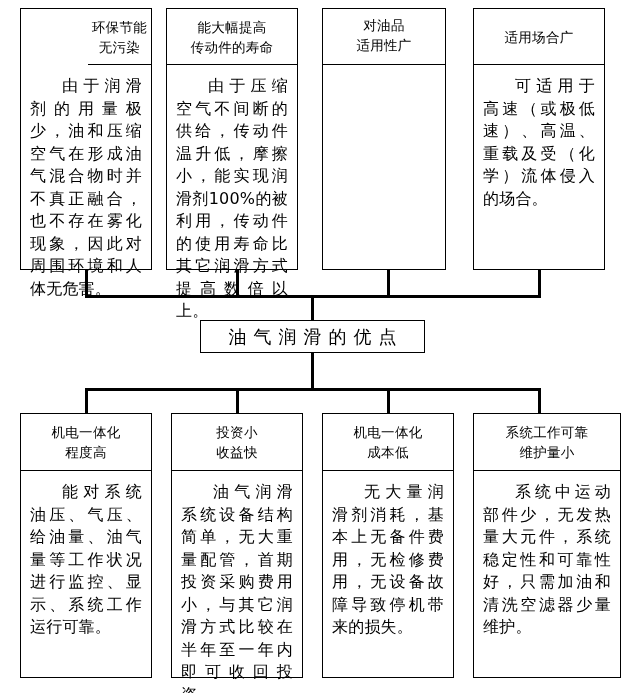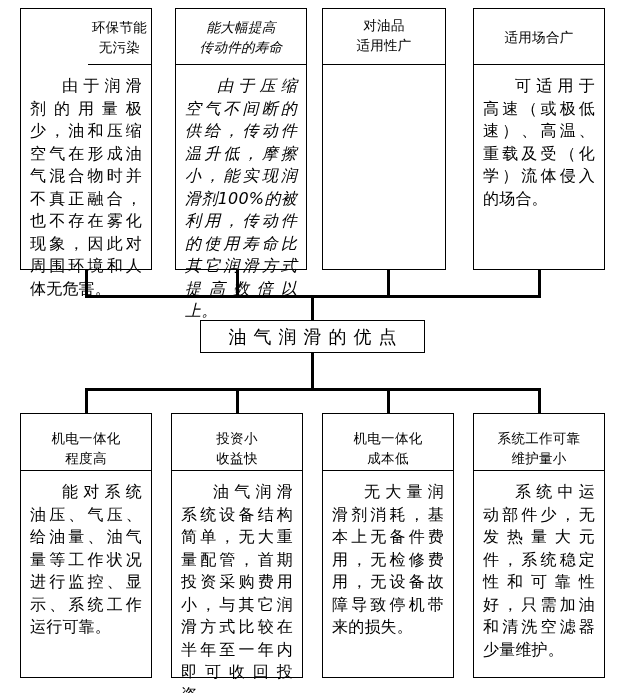--- a/index.html
+++ b/index.html
@@ -56,32 +56,32 @@
     text-indent: 2em;
     letter-spacing: 0.2px;
     word-break: break-all;
   }
 
   
   .top-row .node { top: 8px; height: 262px; }
   .top-row .node-head { height: 56px; }
 
   .n1 { left: 20px;  width: 132px; align-items: flex-end; }
-  .n2 { left: 175px; width: 132px; font-style: italic; }
+  .n2 { left: 166px; width: 132px; }
   .n3 { left: 322px; width: 124px; font-family: Liberation Mono, monospace; }
   .n4 { left: 473px; width: 132px; }
 
   
   .bot-row .node { top: 413px; height: 265px; }
-  .bot-row .node-head { height: 57px; justify-content: flex-end; }
+  .bot-row .node-head { height: 57px; }
 
   .n5 { left: 20px;  width: 132px; }
   .n6 { left: 171px; width: 132px; }
   .n7 { left: 322px; width: 132px; }
-  .n8 { left: 473px; width: 132px; }
+  .n8 { left: 473px; width: 148px; }
 
   
   .hub {
     position: absolute;
     left: 200px;
     top: 320px;
     width: 225px;
     height: 33px;
     box-sizing: border-box;
     border: 1.5px solid #000000;

